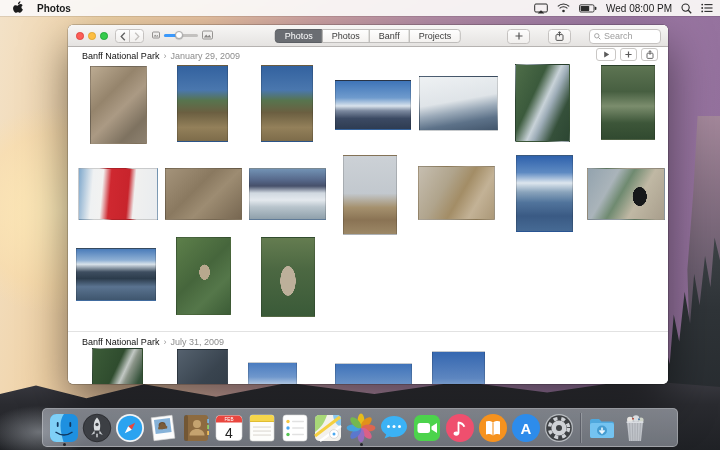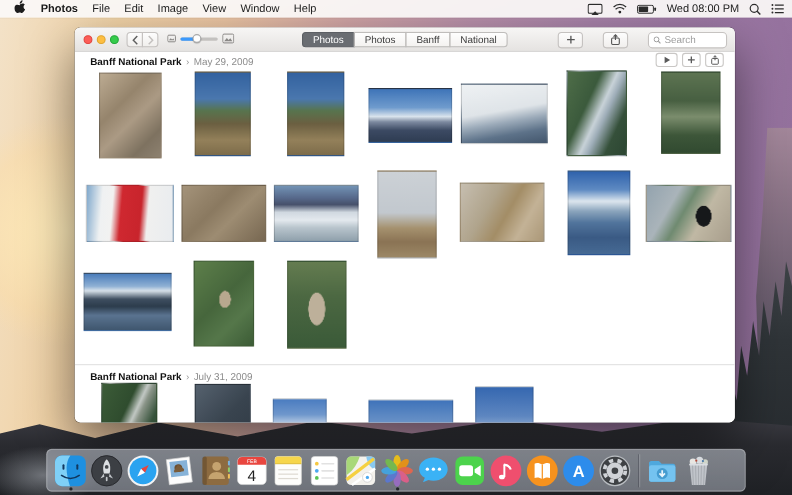--- a/index.html
+++ b/index.html
@@ -66,21 +66,21 @@
   .searchbox { width:72px; height:15px; border:1px solid #c6c3c1; border-radius:4px; background:#fff;
     display:flex; align-items:center; padding-left:14px; position:relative; }
   .searchbox svg { position:absolute; left:4px; top:3.5px; }
   .searchbox input { border:none; outline:none; width:50px; font-size:9px; background:transparent;
     font-family:"Liberation Sans","DejaVu Sans",sans-serif; }
   .searchbox input::placeholder { color:#9d9d9d; }
 
   
   .content-layer { position:absolute; inset:0; z-index:1; background:#fff; border-radius:5px; }
   .sec-header { position:absolute; left:14px; display:flex; align-items:baseline; gap:4px; font-size:9px; }
-  .sec-album { font-weight:bold; color:#111; }
+  .sec-album { font-weight:normal; color:#111; }
   .sec-chev { color:#999; }
   .sec-date { color:#8c8c8c; }
   .sec1 { top:26px; } .sec2 { top:312px; }
   .sec-actions { position:absolute; right:10px; top:23px; display:flex; gap:4px; }
   .mini-btn { height:13px; border:1px solid #c9c7c5; border-radius:3px; background:#fff;
     display:flex; align-items:center; justify-content:center; }
   .mini-btn.play { width:20px; } .mini-btn.plus, .mini-btn.share { width:17px; }
   .divider { position:absolute; left:0; right:0; top:306px; height:1px; background:#e2e2e2; }
   .photo { position:absolute; border:1px solid rgba(0,0,0,0.15); }
 
@@ -108,28 +108,20 @@
 
   <div class="menubar">
     <div class="mb-left">
       <span>
         <svg width="11" height="13" viewBox="0 0 14 17">
             <path fill="#1c1c1c" d="M9.6 0.4c0.1 1-0.3 2-0.9 2.7-0.6 0.7-1.6 1.3-2.5 1.2-0.1-1 0.4-2 1-2.6C7.8 1 8.8 0.5 9.6 0.4z"></path>
             <path fill="#1c1c1c" d="M6.9 4.9c0.8 0 1.5-0.5 2.7-0.5 1 0 2.1 0.6 2.8 1.5-1.1 0.7-1.7 1.8-1.7 3 0 1.4 0.8 2.6 2 3.1-0.3 0.9-0.8 1.8-1.4 2.6-0.8 1-1.6 2.1-2.8 2.1-1.1 0-1.5-0.7-2.8-0.7-1.3 0-1.8 0.7-2.9 0.7-1.1 0-2-1.1-2.8-2.2C-1.4 12.2-1.6 9.5-0.6 8c0.7-1.1 1.9-1.8 3.1-1.8 1.2 0 2 0.7 3 0.7z" transform="translate(1,0) scale(0.92)"></path>
           </svg>
       </span>
       <span class="mb-app">Photos</span>
-      <span id="menu-items" style="display:flex;gap:13px;">
-          <span class="menu-item">File</span>
-          <span class="menu-item">Edit</span>
-          <span class="menu-item">Image</span>
-          <span class="menu-item">View</span>
-          <span class="menu-item">Window</span>
-          <span class="menu-item">Help</span>
-        </span>
     </div>
     <div class="mb-right">
       <span>
         <svg width="14" height="11" viewBox="0 0 14 11">
             <rect x="0.7" y="1" width="12.6" height="8" rx="1.2" fill="none" stroke="#2b2b2b" stroke-width="1"></rect>
             <path d="M3.6 10.6 L10.4 10.6 L7 7.2 Z" fill="#2b2b2b"></path>
           </svg>
       </span>
       <span>
         <svg width="13" height="10" viewBox="0 0 13 10">
@@ -163,21 +155,21 @@
           </svg>
       </span>
     </div>
   </div>
 
   <div class="window">
     <div class="content-layer">
       <div class="sec-header sec1">
         <span class="sec-album">Banff National Park</span>
         <span class="sec-chev">›</span>
-        <span class="sec-date">May 29, 2009</span>
+        <span class="sec-date">January 29, 2009</span>
       </div>
       <div class="sec-actions">
         <div class="mini-btn play">
           <svg width="7" height="7" viewBox="0 0 7 7">
               <path d="M1.2 0.6 L6.2 3.5 L1.2 6.4 Z" fill="#5a5a5a"></path>
             </svg>
         </div>
         <div class="mini-btn plus">
           <svg width="7" height="7" viewBox="0 0 7 7">
               <line x1="3.5" y1="0.4" x2="3.5" y2="6.6" stroke="#5a5a5a" stroke-width="1.2"></line>
@@ -255,21 +247,21 @@
         </div>
         <svg width="11" height="10" viewBox="0 0 11 10">
             <rect x="0.5" y="1" width="10" height="8" rx="1.2" fill="none" stroke="#8a8886" stroke-width="0.9"></rect>
             <path d="M1.8 7.4 L4.2 4.6 L5.8 6.4 L7.4 4.8 L9.2 7.4 Z" fill="#8a8886"></path>
           </svg>
       </div>
       <div class="seg-tabs" id="seg-tabs">
           <div class="seg selected">Photos</div>
           <div class="seg">Photos</div>
           <div class="seg">Banff</div>
-          <div class="seg">National</div>
+          <div class="seg">Projects</div>
         </div>
       <div class="tb-right">
         <div class="tb-btn">
           <svg width="8" height="8" viewBox="0 0 8 8">
               <line x1="4" y1="0.5" x2="4" y2="7.5" stroke="#555" stroke-width="1.2"></line>
               <line x1="0.5" y1="4" x2="7.5" y2="4" stroke="#555" stroke-width="1.2"></line>
             </svg>
         </div>
         <div class="tb-btn">
           <svg width="9" height="10" viewBox="0 0 9 10">

